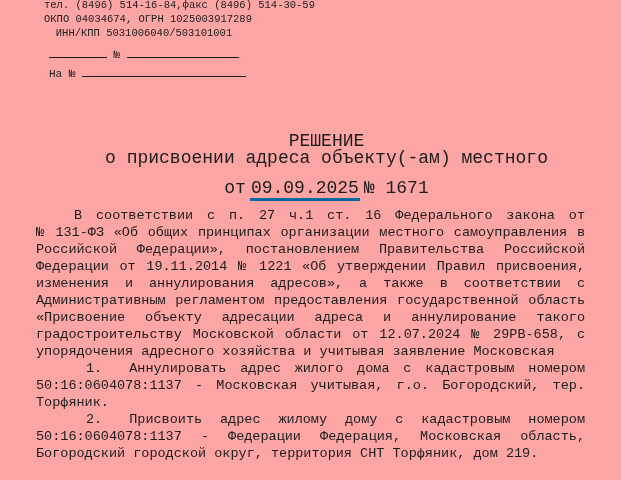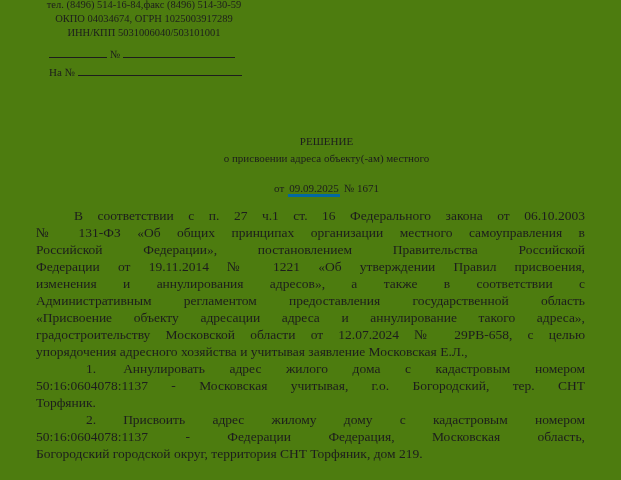--- a/index.html
+++ b/index.html
@@ -1,22 +1,22 @@
 <!DOCTYPE html>
 <html><head>
 <meta charset="utf-8">
 <style>
   html, body { margin: 0; padding: 0; }
   .page {
     position: relative;
     width: 621px;
     height: 480px;
-    background: #4d7c0f;
+    background: #fca5a5;
     overflow: hidden;
-    font-family: Liberation Serif, serif;
+    font-family: Liberation Mono, monospace;
     color: #1d1d1d;
   }
 
   
   .letterhead {
     position: absolute;
     left: 44px;
     top: -2px;
     width: 200px;
     text-align: center;
@@ -45,21 +45,21 @@
   .blank-2 { width: 112px; }
   .blank-3 { width: 164px; }
 
   
   .title-block {
     position: absolute;
     left: 52px;
     top: 133px;
     width: 549px;
     text-align: center;
-    font-size: 11px;
+    font-size: 18px;
     line-height: 17px;
   }
   .date-line { margin-top: 13px; }
   .date-line .u { border-bottom: 3px solid #0369a1; padding: 0 1px; }
   .date-line span { margin: 0 2px; }
 
   
   .body-text {
     position: absolute;
     left: 36px;

